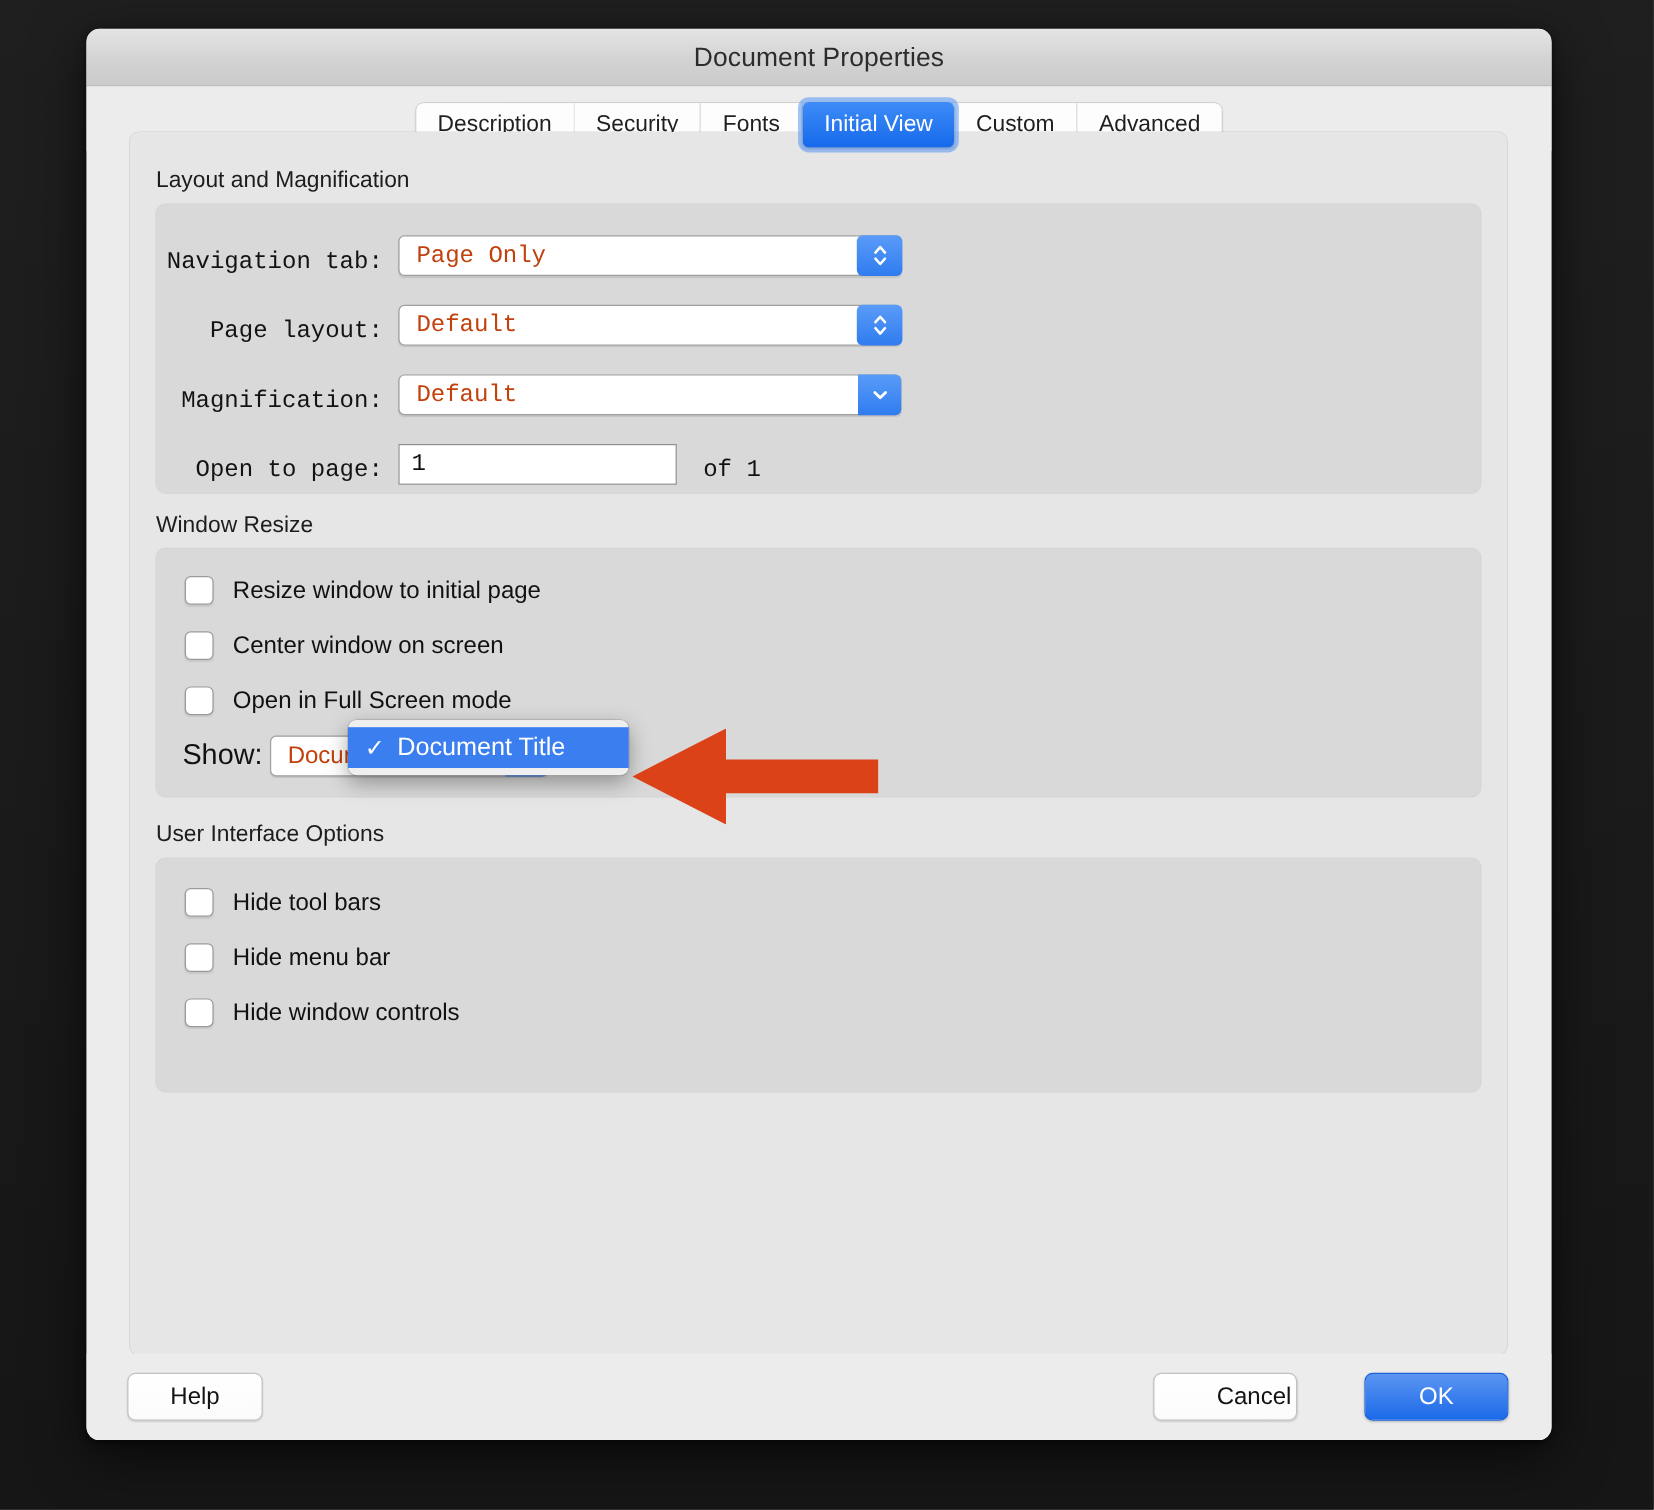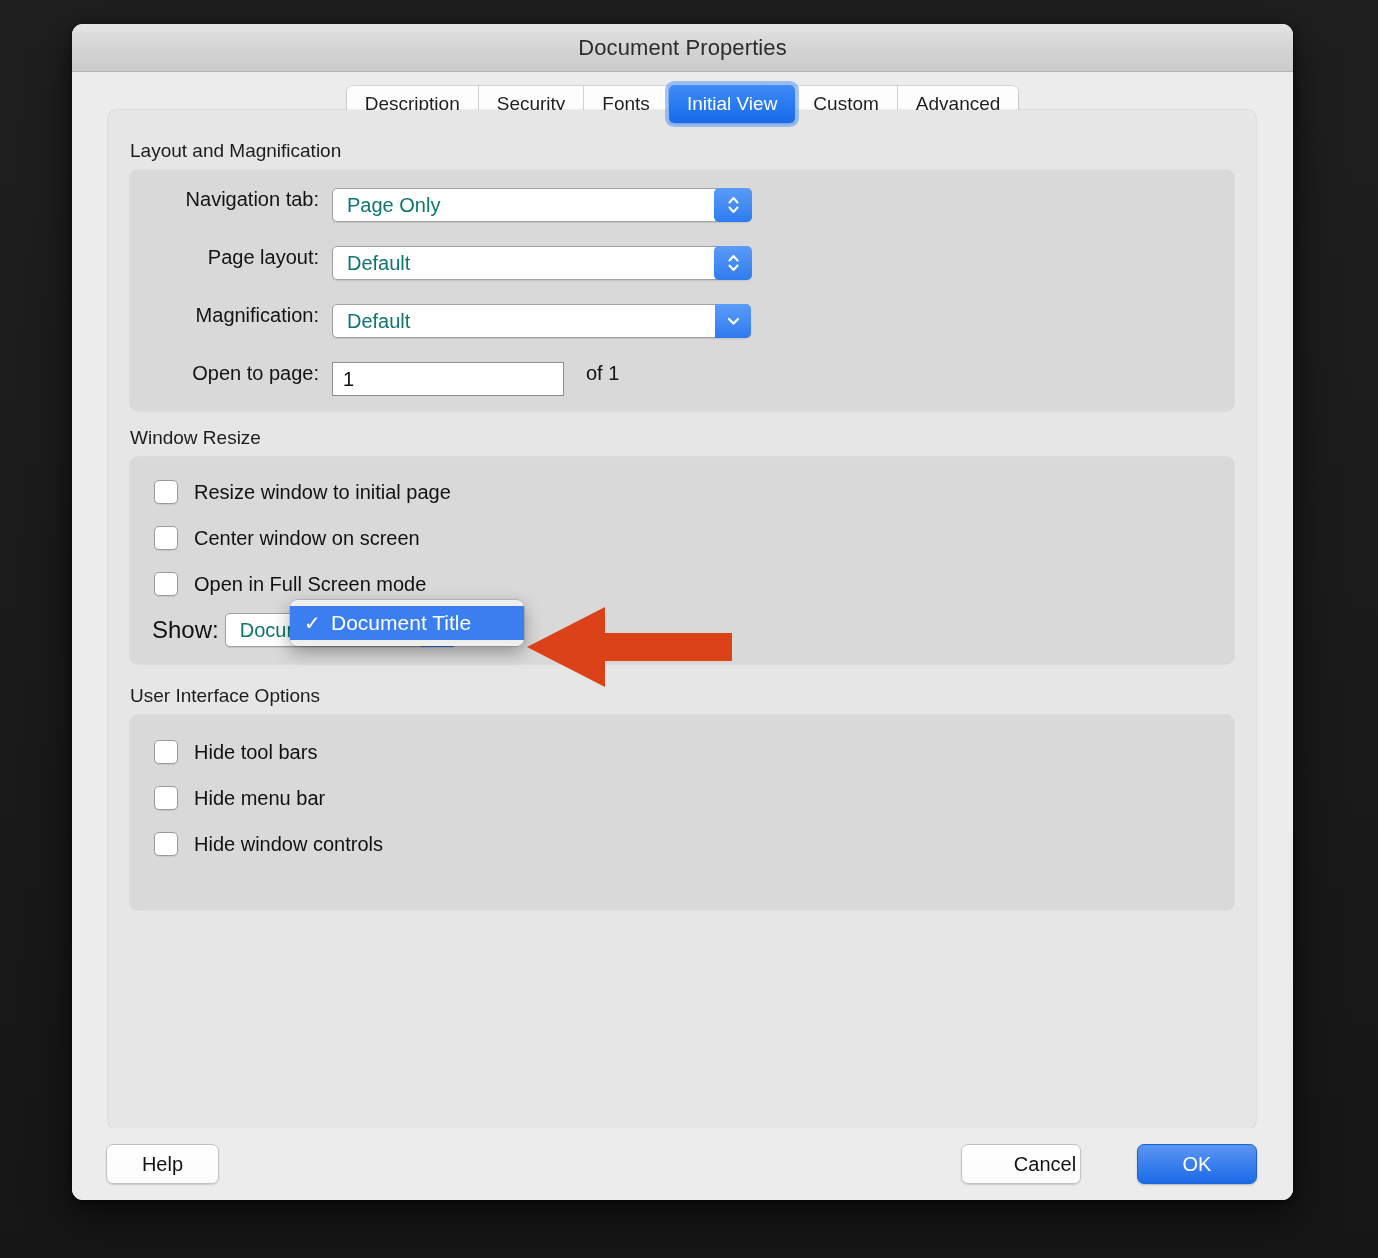--- a/index.html
+++ b/index.html
@@ -113,22 +113,23 @@
     margin: 0 22px;
     background: #d9d9d9;
     border-radius: 8px;
     box-shadow: 0 0 0 .5px rgba(0,0,0,.09);
     box-sizing: border-box;
   }
 
   
   .form-row {
     display: flex;
-    align-items: flex-start;
+    align-items: flex-end;
     height: 42px;
+    font-family: Liberation Mono, monospace;
   }
   .form-label {
     width: 202px;
     text-align: right;
     padding-right: 13px;
     font-size: 20px;
     color: #131313;
     box-sizing: border-box;
     white-space: nowrap;
   }
@@ -141,21 +142,21 @@
     border: 1px solid #a0a0a0;
     border-radius: 5px;
     box-sizing: border-box;
     display: flex;
     align-items: center;
     box-shadow: 0 1px 1px rgba(0,0,0,.10);
   }
   .popup-value {
     padding-left: 14px;
     font-size: 20px;
-    color: #0f766e;
+    color: #c2410c;
     white-space: nowrap;
   }
   .popup-arrowbox {
     position: absolute;
     right: -1px;
     top: -1px;
     bottom: -1px;
     width: 36px;
     background: linear-gradient(180deg, #5a9bf8 0%, #2f7cf0 100%);
     border-radius: 0 5px 5px 0;

